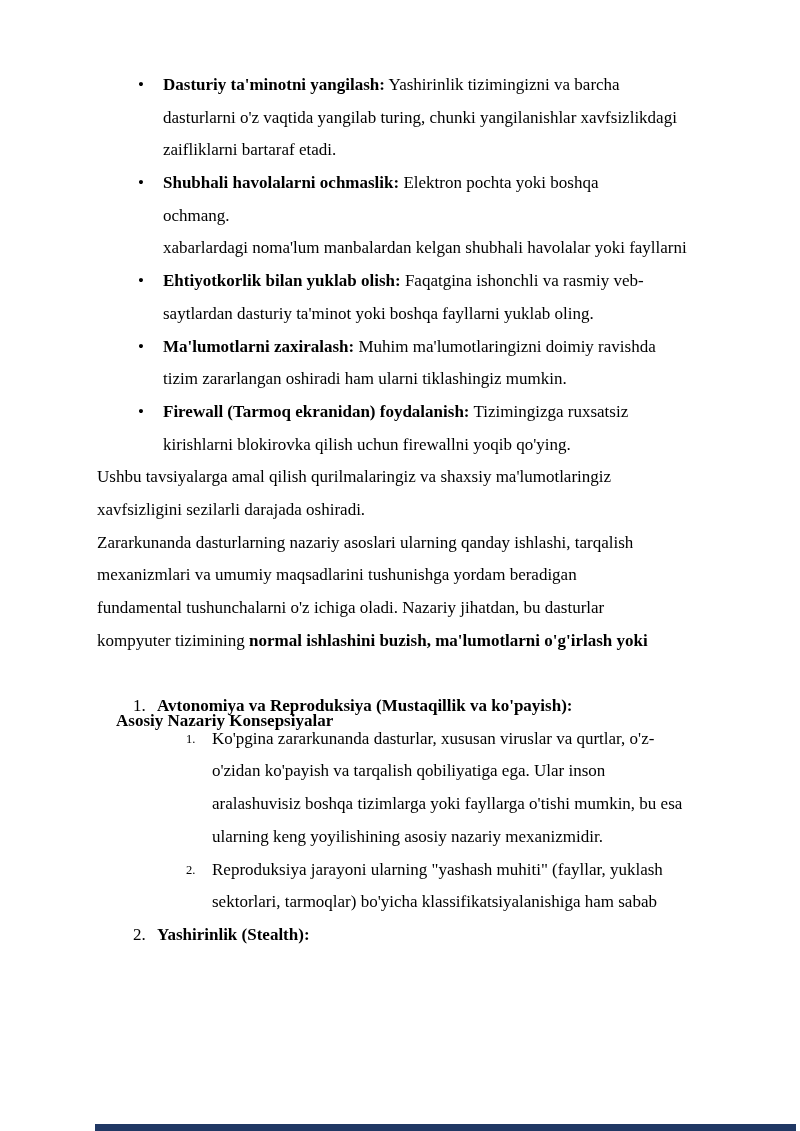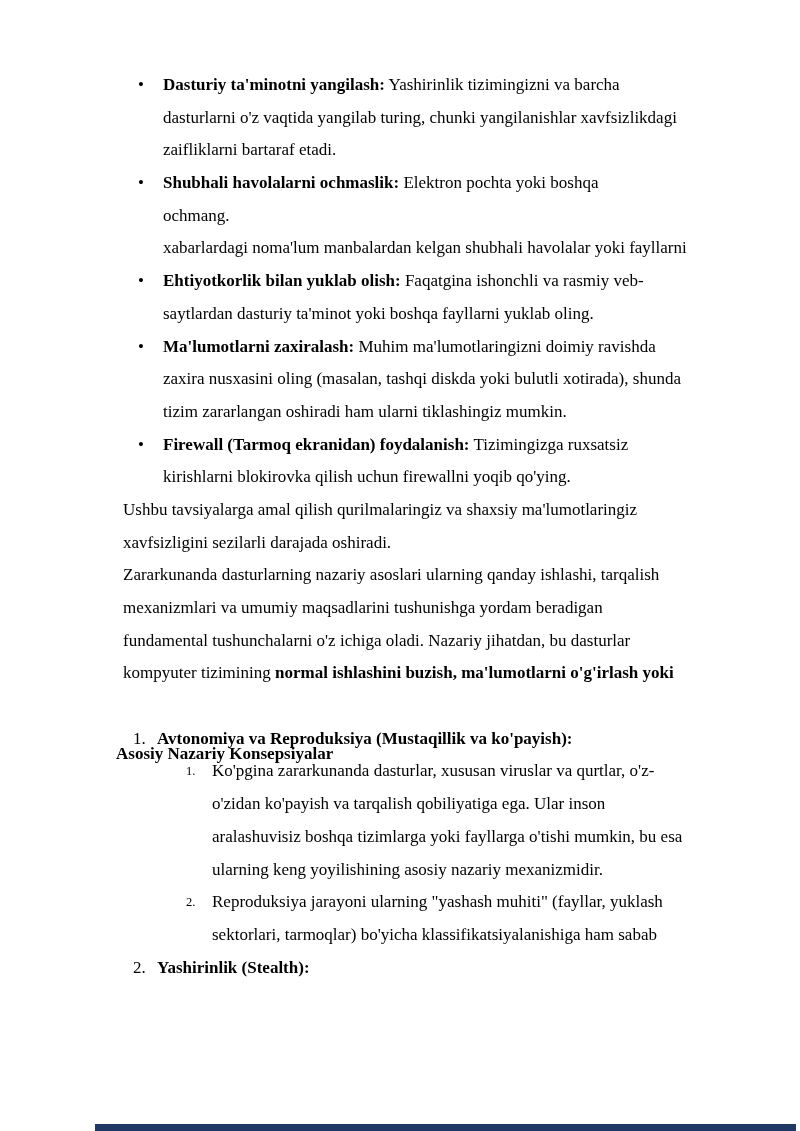--- a/index.html
+++ b/index.html
@@ -28,21 +28,21 @@
     height: 32.7px;
     line-height: 32.7px;
     white-space: pre;
   }
   .ln .marker {
     position: absolute;
     top: 0;
     height: 32.7px;
     line-height: 32.7px;
   }
-  .t-para  .txt { padding-left: 97px; margin-left: 26px;  }
+  .t-para  .txt { padding-left: 97px;  }
   .t-heading .txt { padding-left: 116px; font-weight: bold; margin-top: 48px; }
   .t-bullet .marker { left: 138px; }
   .t-bullet .txt { padding-left: 163px; }
   .t-num1 .marker { left: 133px; }
   .t-num1 .txt { padding-left: 157px; }
   .t-num2 .marker { left: 186px; font-size: 12.5px; }
   .t-num2 .txt { padding-left: 212px; }
   .txt { display: inline-block; }
   .run.b { font-weight: bold; }
   .cutoff-bar {
@@ -60,21 +60,20 @@
   <main class="doc">
       <div class="ln t-bullet"><span class="marker">•</span><span class="txt"><span class="run b">Dasturiy ta'minotni yangilash:</span><span class="run"> Yashirinlik tizimingizni va barcha</span></span></div>
       <div class="ln t-bullet"><span class="txt"><span class="run">dasturlarni o'z vaqtida yangilab turing, chunki yangilanishlar xavfsizlikdagi</span></span></div>
       <div class="ln t-bullet"><span class="txt"><span class="run">zaifliklarni bartaraf etadi.</span></span></div>
       <div class="ln t-bullet"><span class="marker">•</span><span class="txt"><span class="run b">Shubhali havolalarni ochmaslik:</span><span class="run"> Elektron pochta yoki boshqa</span></span></div>
       <div class="ln t-bullet"><span class="txt"><span class="run">ochmang.</span></span></div>
       <div class="ln t-bullet"><span class="txt"><span class="run">xabarlardagi noma'lum manbalardan kelgan shubhali havolalar yoki fayllarni</span></span></div>
       <div class="ln t-bullet"><span class="marker">•</span><span class="txt"><span class="run b">Ehtiyotkorlik bilan yuklab olish:</span><span class="run"> Faqatgina ishonchli va rasmiy veb-</span></span></div>
       <div class="ln t-bullet"><span class="txt"><span class="run">saytlardan dasturiy ta'minot yoki boshqa fayllarni yuklab oling.</span></span></div>
       <div class="ln t-bullet"><span class="marker">•</span><span class="txt"><span class="run b">Ma'lumotlarni zaxiralash:</span><span class="run"> Muhim ma'lumotlaringizni doimiy ravishda</span></span></div>
-      <div class="ln t-bullet"><span class="txt"><span class="run">zaxira nusxasini oling (masalan, tashqi diskda yoki bulutli xotirada), shunda</span></span></div>
       <div class="ln t-bullet"><span class="txt"><span class="run">tizim zararlangan oshiradi ham ularni tiklashingiz mumkin.</span></span></div>
       <div class="ln t-bullet"><span class="marker">•</span><span class="txt"><span class="run b">Firewall (Tarmoq ekranidan) foydalanish:</span><span class="run"> Tizimingizga ruxsatsiz</span></span></div>
       <div class="ln t-bullet"><span class="txt"><span class="run">kirishlarni blokirovka qilish uchun firewallni yoqib qo'ying.</span></span></div>
       <div class="ln t-para"><span class="txt"><span class="run">Ushbu tavsiyalarga amal qilish qurilmalaringiz va shaxsiy ma'lumotlaringiz</span></span></div>
       <div class="ln t-para"><span class="txt"><span class="run">xavfsizligini sezilarli darajada oshiradi.</span></span></div>
       <div class="ln t-para"><span class="txt"><span class="run">Zararkunanda dasturlarning nazariy asoslari ularning qanday ishlashi, tarqalish</span></span></div>
       <div class="ln t-para"><span class="txt"><span class="run">mexanizmlari va umumiy maqsadlarini tushunishga yordam beradigan</span></span></div>
       <div class="ln t-para"><span class="txt"><span class="run">fundamental tushunchalarni o'z ichiga oladi. Nazariy jihatdan, bu dasturlar</span></span></div>
       <div class="ln t-para"><span class="txt"><span class="run">kompyuter tizimining </span><span class="run b">normal ishlashini buzish, ma'lumotlarni o'g'irlash yoki</span></span></div>
       <div class="ln t-heading"><span class="txt"><span class="run b">Asosiy Nazariy Konsepsiyalar</span></span></div>

